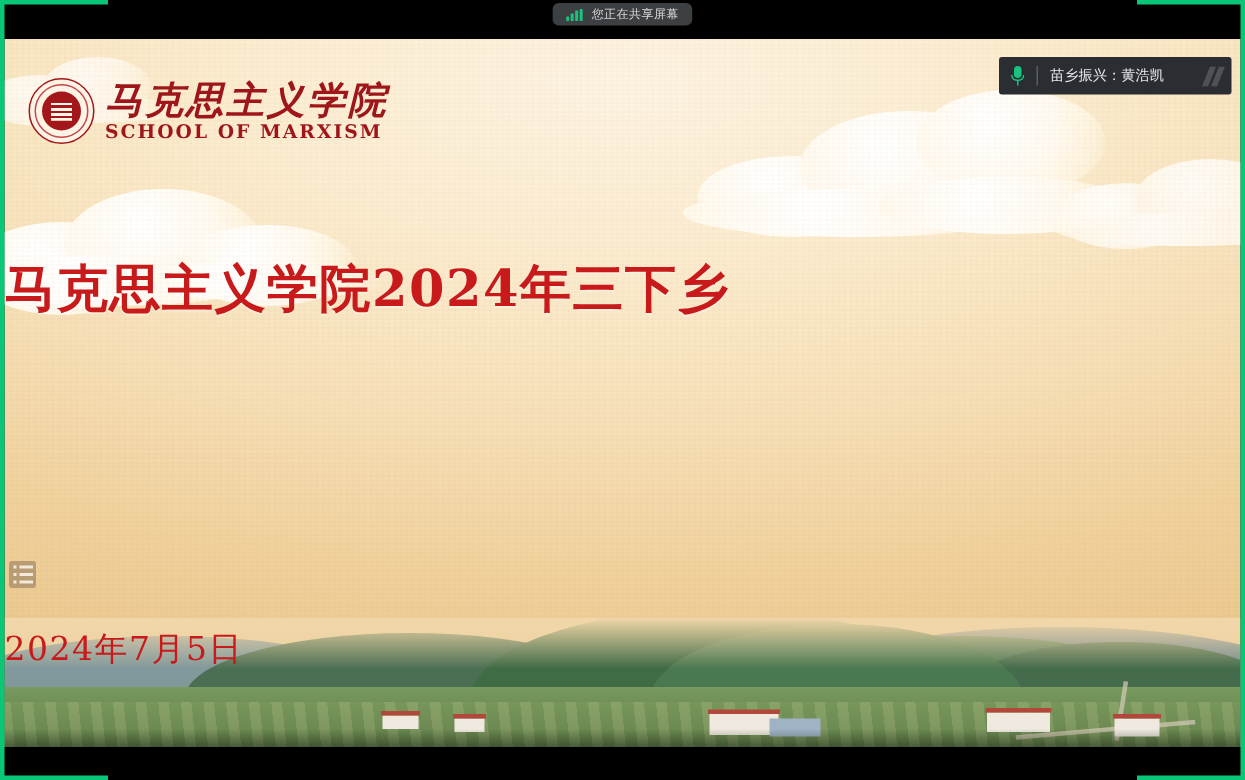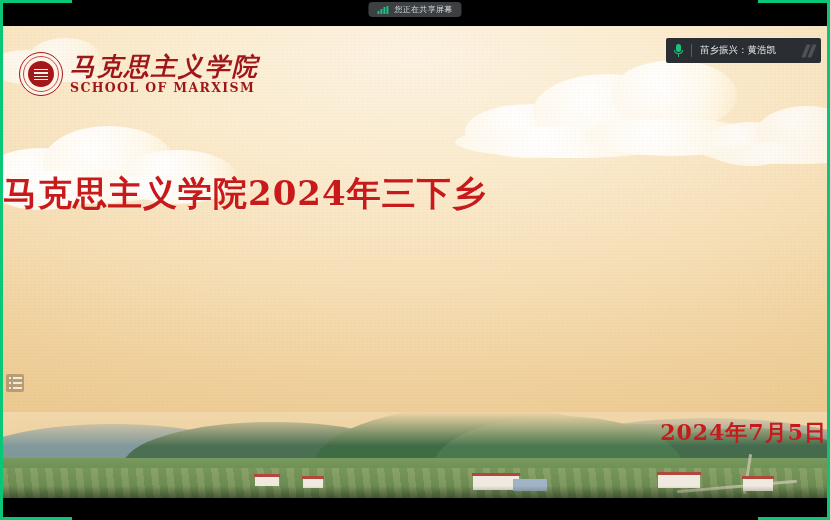--- a/index.html
+++ b/index.html
@@ -150,23 +150,23 @@
   .titles { position:absolute; left:0; right:0; top:146px; z-index:20; }
   .title-line {
     font-family:"DejaVu Serif","Liberation Serif",serif;
     font-weight:700; color:#c81a1a; line-height:1.28;
     letter-spacing:1px; white-space:nowrap;
     text-shadow:0 1px 0 rgba(255,255,255,.35);
   }
   .title-1 { font-size:34px; }
   .title-2 { font-size:36px; margin-top:2px; }
   .subdate {
-    position:absolute; left:16px; right:0; top:392px; text-align:right; z-index:20;
+    position:absolute; left:0; right:0; top:392px; text-align:left; z-index:20;
     font-family:"DejaVu Serif","Liberation Serif",serif;
-    font-size:22px; font-weight:700; color:#c81a1a; letter-spacing:1px;
+    font-size:22px; font-weight:400; color:#c81a1a; letter-spacing:1px;
   }
 
   
   .landscape { position:absolute; left:0; right:0; bottom:0; height:86px; overflow:hidden; z-index:15; }
   .ls-sky { position:absolute; inset:0; background:linear-gradient(180deg,#f0d6a8 0%, #e9cb98 40%, #dcc089 100%); }
   .ls-haze { position:absolute; left:0; right:0; top:0; height:34px;
              background:linear-gradient(180deg, rgba(240,214,168,1) 0%, rgba(240,214,168,0) 100%); z-index:8; }
   .ridge { position:absolute; border-radius:50% 50% 0 0 / 100% 100% 0 0; }
   .ridge-far-l { left:-40px;  bottom:34px; width:300px; height:40px; background:#6f8f9c; opacity:.85; }
   .ridge-far-r { right:-60px; bottom:34px; width:360px; height:46px; background:#5f7f8e; opacity:.85; }

